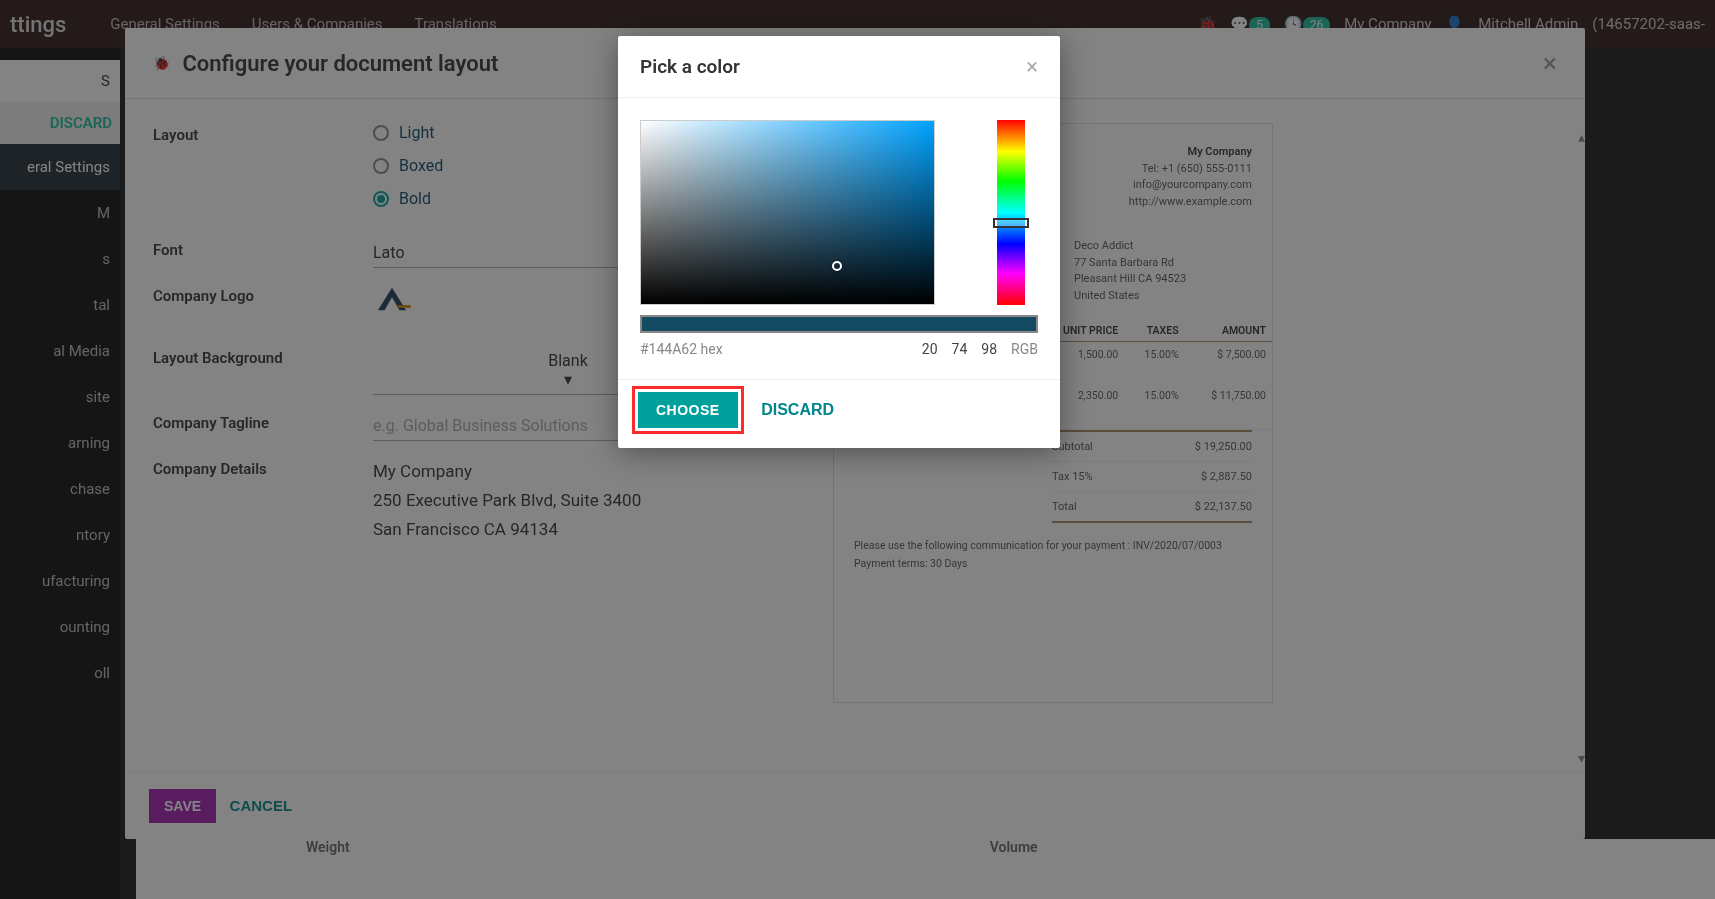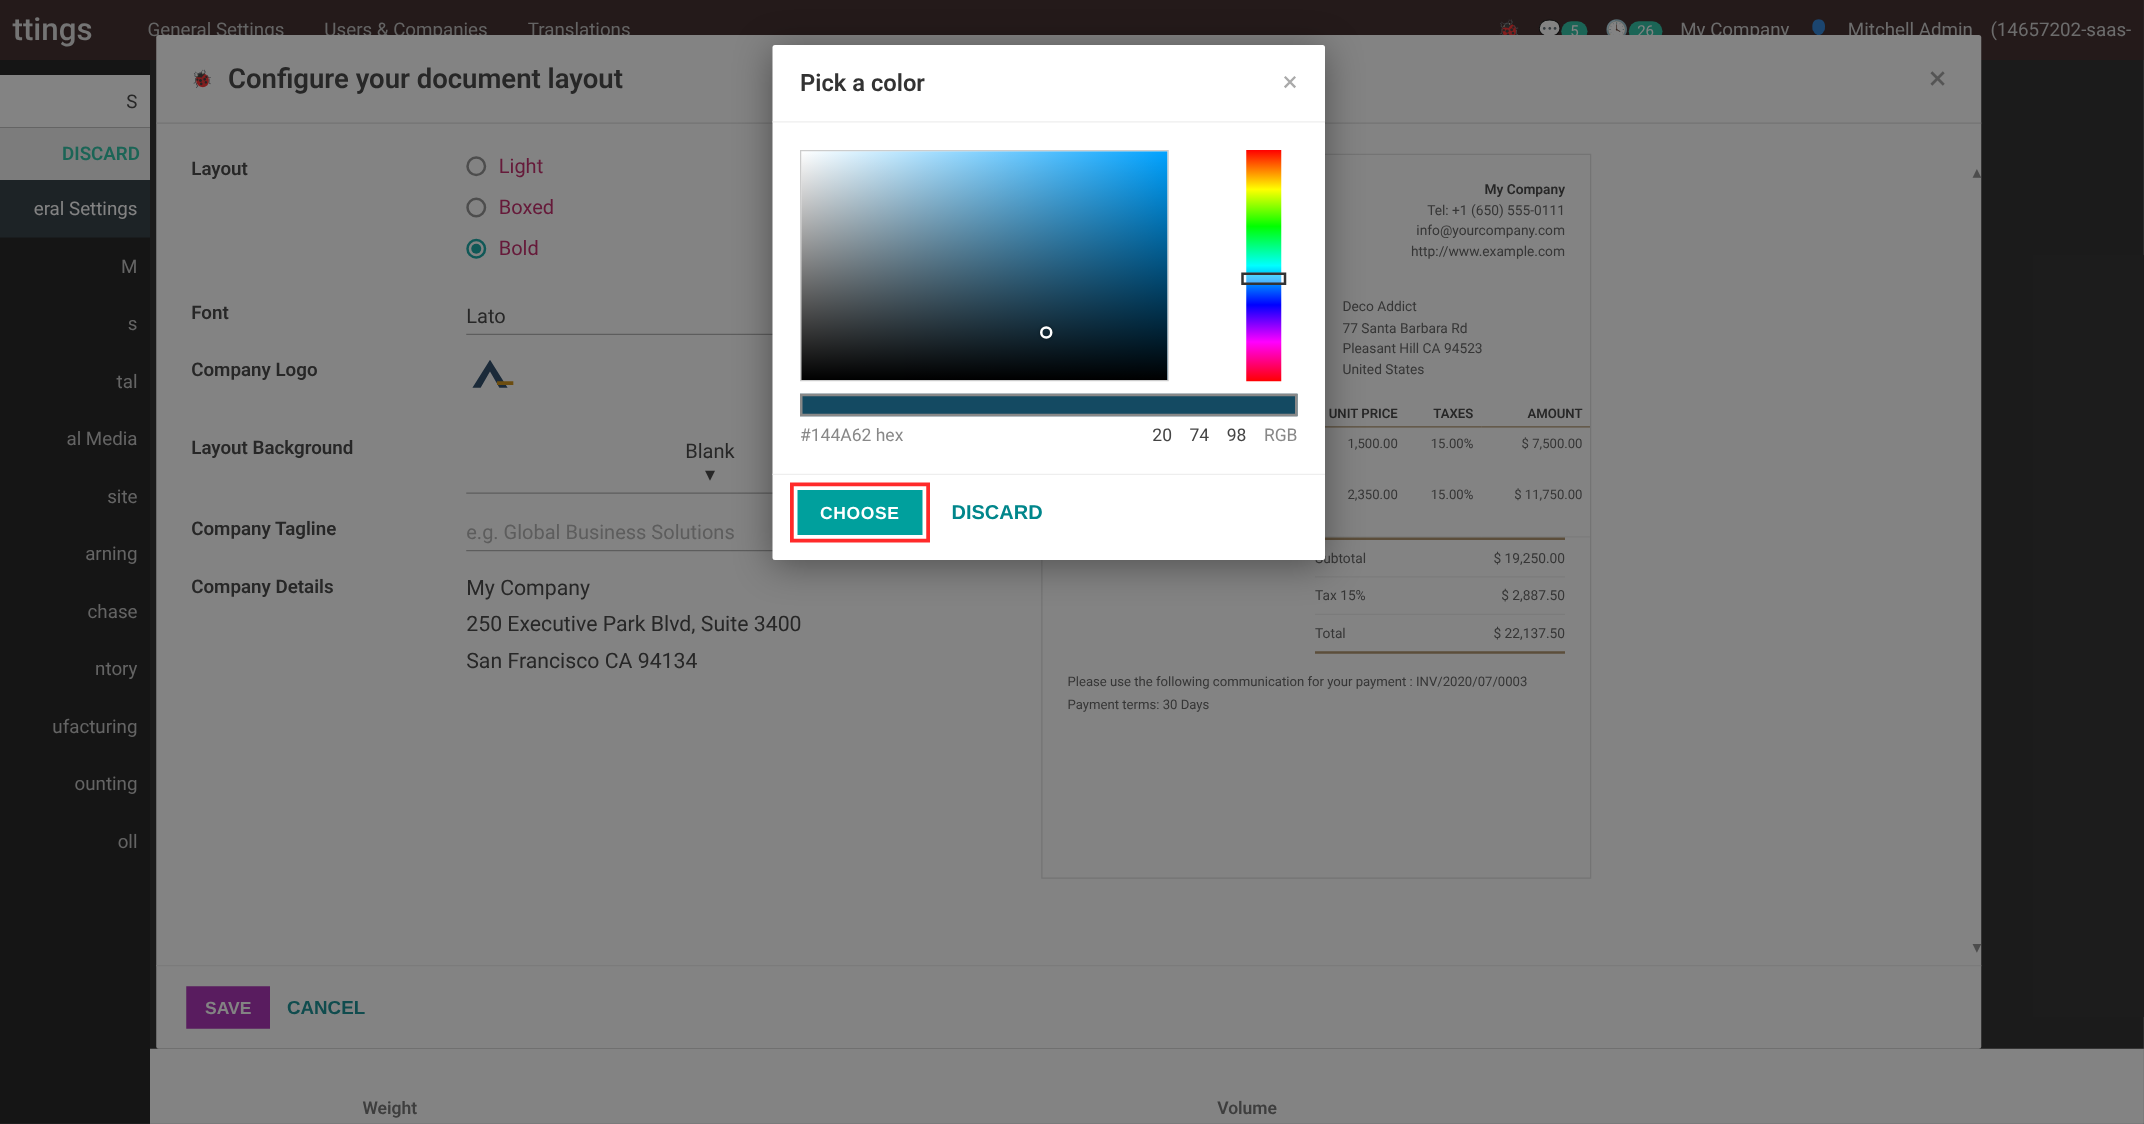--- a/index.html
+++ b/index.html
@@ -1,20 +1,20 @@
 <!DOCTYPE html>
 <html><head>
 <meta charset="utf-8">
 <style>
 * { box-sizing: border-box; margin: 0; padding: 0; }
 body { font-family: -apple-system, BlinkMacSystemFont, "Segoe UI", Roboto, sans-serif; background: #1a1a1a; width: 1715px; height: 899px; overflow: hidden; font-size: 14px; color: #333; position: relative; }
 
 
 .navbar { position: absolute; top: 0; left: 0; right: 0; height: 48px; background: #2d1717; color: #ccc; display: flex; align-items: center; padding: 0 10px; font-size: 15px; }
-.navbar .title { font-size: 25px; font-weight: 500; color: #ddd; margin-right: 28px; }
+.navbar .title { font-size: 22px; font-weight: 500; color: #ddd; margin-right: 28px; }
 .navbar .menu-item { margin: 0 16px; color: #bbb; }
 .navbar .right { margin-left: auto; display: flex; align-items: center; gap: 14px; }
 .navbar .badge { background: #1abc9c; border-radius: 10px; padding: 1px 7px; font-size: 12px; color: #fff; }
 
 
 .sidebar { position: absolute; top: 48px; left: 0; width: 120px; bottom: 0; background: #0d0d0d; color: #ccc; padding-top: 12px; }
 .sidebar .discard { padding: 12px 8px; color: #1abc9c; font-weight: 600; background: #efefef; font-size: 15px; text-align: right; }
 .sidebar .item { padding: 14px 10px; color: #bbb; font-size: 15px; text-align: right; }
 .sidebar .item.active { background: #1E2A32; color: #fff; }
 .sidebar .s-top { background: #fff; color: #333; padding: 12px 10px; font-size: 15px; text-align: right; }
@@ -28,21 +28,21 @@
 .modal-layout .body { flex: 1; display: flex; padding: 24px 0 0 28px; overflow: hidden; }
 .modal-layout .footer { padding: 16px 24px; border-top: 1px solid #eee; }
 .modal-layout .footer .save { background: #a21caf; color: #fff; border: none; padding: 9px 15px; font-weight: 600; font-size: 14px; margin-right: 10px; }
 .modal-layout .footer .cancel { background: transparent; border: none; color: #00868B; font-weight: 600; font-size: 15px; }
 
 
 .form-col { width: 620px; }
 .form-row { display: flex; margin-bottom: 16px; align-items: flex-start; }
 .form-label { width: 220px; font-weight: 600; color: #333; font-size: 15px; padding-top: 3px; }
 .form-control { flex: 1; font-size: 16px; color: #333; }
-.radio-opt { display: flex; align-items: center; margin-bottom: 14px; font-size: 16px; color: #be185d; }
+.radio-opt { display: flex; align-items: center; margin-bottom: 14px; font-size: 16px; color: #0c4a6e; }
 .radio-opt .r { width: 16px; height: 16px; border: 2px solid #888; border-radius: 50%; margin-right: 10px; display: inline-flex; align-items: center; justify-content: center; }
 .radio-opt.selected .r { border-color: #00A09D; }
 .radio-opt.selected .r::after { content: ''; width: 8px; height: 8px; background: #00A09D; border-radius: 50%; }
 .input-underline { border: none; border-bottom: 1px solid #aaa; padding: 5px 0; width: 390px; font-size: 16px; background: transparent; }
 .input-underline.placeholder { color: #aaa; }
 .select-underline { border: none; border-bottom: 1px solid #aaa; padding: 5px 0; width: 390px; font-size: 16px; display: flex; justify-content: space-between; align-items: center; flex-direction: column; }
 .logo-img { width: 38px; height: 30px; display: inline-block; position: relative; }
 .logo-img svg { width: 100%; height: 100%; }
 .color-swatch { width: 40px; height: 40px; border-radius: 50%; display: inline-block; margin-right: 8px; border: 2px solid #999; }
 .swatch-a { background: #0a3a52; }
@@ -83,21 +83,21 @@
 .cm-values { display: flex; justify-content: space-between; margin-top: 8px; font-size: 14px; color: #444; }
 .cm-values .hex { font-weight: 500; }
 .cm-values .hex span { color: #888; font-weight: 400; }
 .cm-values .rgb { display: flex; gap: 14px; }
 .cm-values .rgb .lbl { color: #888; }
 .color-modal .cm-footer { padding: 12px 20px 20px; border-top: 1px solid #eee; }
 .color-modal .choose { background: #00A09D; color: #fff; border: none; padding: 10px 18px; font-weight: 700; font-size: 14px; letter-spacing: 0.5px; outline: 3px solid #ff2a2a; outline-offset: 3px; }
 .color-modal .cm-discard { background: transparent; border: none; color: #00868B; font-weight: 600; font-size: 16px; margin-left: 20px; }
 
 
-.bottom-peek { position: absolute; bottom: 0; left: 120px; right: 0; height: 60px; background: #fff; display: flex; align-items: flex-end; padding: 0 150px 4px; color: #555; }
+.bottom-peek { position: absolute; bottom: 0; left: 136px; right: 0; height: 60px; background: #fff; display: flex; padding: 0 150px 4px; color: #555; }
 .bottom-peek .lbl { font-weight: 600; color: #666; }
 </style>
 </head>
 <body>
 
 <div class="navbar">
   <span class="title">ttings</span>
   <span class="menu-item">General Settings</span>
   <span class="menu-item">Users &amp; Companies</span>
   <span class="menu-item">Translations</span>

